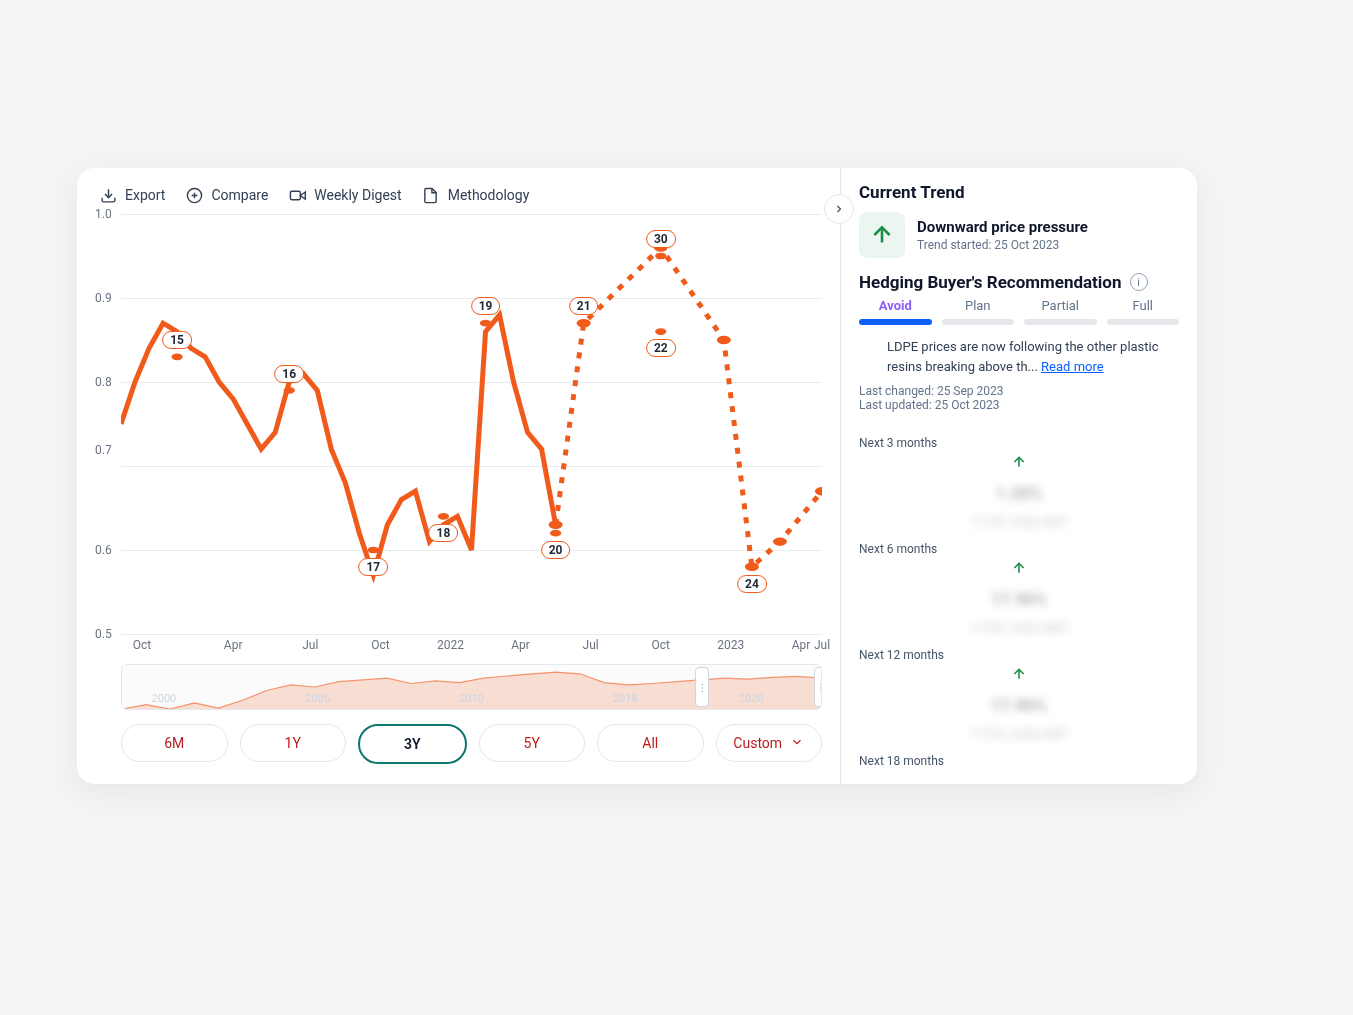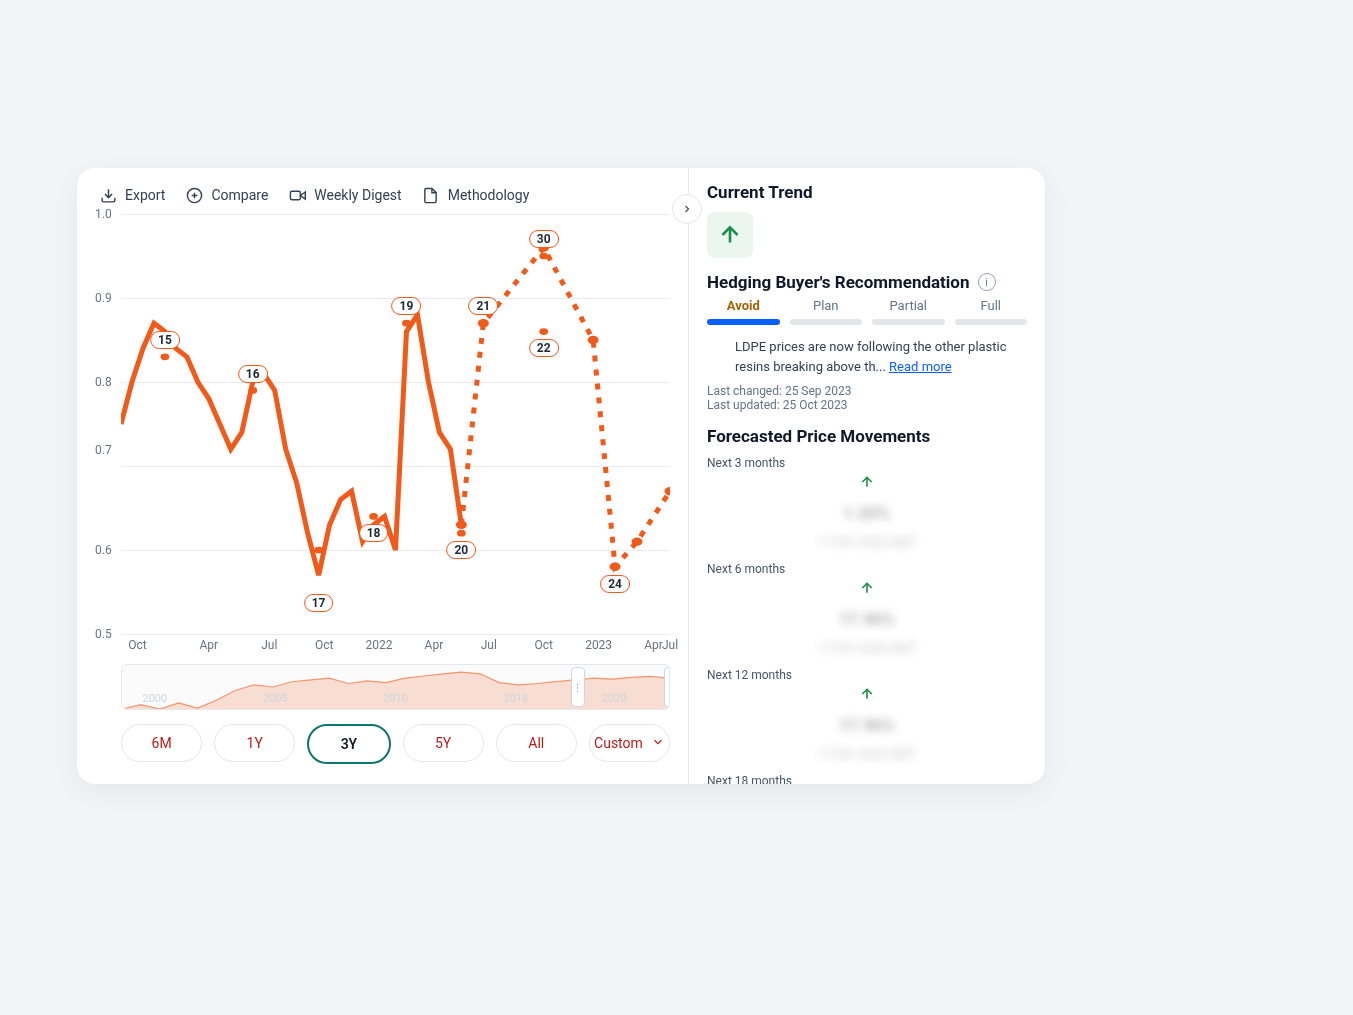--- a/index.html
+++ b/index.html
@@ -10,21 +10,21 @@
     --muted:#64748b;
     --border:#e5e7eb;
     --bg:#f3f4f6;
     --card:#ffffff;
     --pill:#eaf6ef;
     --grid:#e9ecef;
   }
   html,body{margin:0;padding:0;background:var(--bg);font-family:-apple-system,BlinkMacSystemFont,"Segoe UI",Roboto,Helvetica,Arial,sans-serif;color:var(--text);}
   .stage{width:1353px;height:1015px;position:relative;}
   .card{
-    position:absolute;left:77px;top:168px;width:968px;height:616px;
+    position:absolute;left:77px;top:168px;width:1120px;height:616px;
     background:var(--card);border-radius:18px;box-shadow:0 8px 30px rgba(0,0,0,.06);
     display:flex;overflow:hidden;
   }
   
   .chart-col{flex:1;min-width:0;padding:18px 18px 16px 22px;position:relative;}
   .toolbar{display:flex;gap:20px;align-items:center;color:#334155;font-size:14px;}
   .tbtn{display:flex;align-items:center;gap:8px;cursor:pointer;}
   .tbtn .ic{width:18px;height:18px;display:flex;align-items:center;justify-content:center;color:#334155;}
   .chart-wrap{position:relative;margin-top:10px;}
   .y-label{position:absolute;left:-4px;transform:translateY(-50%);font-size:12px;color:#6b7280;}
@@ -53,21 +53,21 @@
   .section-title{font-weight:700;font-size:17px;color:#0f172a;}
   .trend{display:flex;gap:12px;align-items:center;}
   .trend .badge{width:46px;height:46px;border-radius:8px;background:var(--pill);display:flex;align-items:center;justify-content:center;color:var(--green);}
   .trend .t1{font-weight:700;font-size:15px;}
   .trend .t2{font-size:12px;color:var(--muted);margin-top:2px;}
   .hedge-head{display:flex;align-items:center;gap:8px;}
   .info-ic{width:16px;height:16px;border:1px solid #94a3b8;border-radius:999px;display:flex;align-items:center;justify-content:center;font-size:10px;color:#64748b;}
   .seg{display:flex;gap:10px;margin-top:6px;}
   .seg .s{flex:1;display:flex;flex-direction:column;align-items:center;gap:6px;}
   .seg .s .lab{font-size:13px;color:var(--muted);}
-  .seg .s.active .lab{color:#a16207;font-weight:700;}
+  .seg .s.active .lab{color:#8b5cf6;font-weight:700;}
   .seg .s .bar{height:6px;width:100%;border-radius:999px;background:#e5e7eb;}
   .seg .s.active .bar{background:var(--blue);}
   .desc{font-size:13px;color:#334155;line-height:1.5;margin-left:28px;}
   .desc a{color:var(--blue);text-decoration:underline;}
   .meta{font-size:12px;color:var(--muted);}
   .fc-row{display:flex;flex-direction:column;gap:4px;}
   .fc-label{font-size:12px;color:#475569;}
   .fc-valrow{display:flex;align-items:center;gap:10px;flex-direction:column;}
   .fc-valrow .arrow{color:var(--green);}
   .blur{color:transparent;text-shadow:0 0 8px rgba(0,0,0,.35);user-select:none;font-weight:700;letter-spacing:.5px;}
@@ -160,21 +160,21 @@
               <circle cx="520" cy="260" r="8" fill="var(--orange)"></circle>
               <circle cx="620" cy="760" r="8" fill="var(--orange)"></circle>
               <circle cx="660" cy="260" r="8" fill="var(--orange)"></circle>
               <circle cx="770" cy="280.00000000000006" r="8" fill="var(--orange)"></circle>
               <circle cx="770" cy="100.00000000000009" r="8" fill="var(--orange)"></circle>
               <circle cx="900" cy="840.0000000000001" r="8" fill="var(--orange)"></circle>
             </svg>
           <div id="annot-host">
               <div class="annot" style="left: 8%; top: 30%;">15</div>
               <div class="annot" style="left: 24%; top: 38%;">16</div>
-              <div class="annot" style="left: 36%; top: 84%; margin-top: 36px;">17</div>
+              <div class="annot" style="left: 36%; top: 84%;">17</div>
               <div class="annot" style="left: 46%; top: 76%;">18</div>
               <div class="annot" style="left: 52%; top: 22%;">19</div>
               <div class="annot" style="left: 62%; top: 80%;">20</div>
               <div class="annot" style="left: 66%; top: 22%;">21</div>
               <div class="annot" style="left: 77%; top: 32%;">22</div>
               <div class="annot" style="left: 77%; top: 6%;">30</div>
               <div class="annot" style="left: 90%; top: 88%;">24</div>
             </div>
         </div>
         <div class="x-axis" id="x-axis">
@@ -237,20 +237,24 @@
 
       <div>
         <div class="section-title">Current Trend</div>
         <div class="trend" style="margin-top:10px;">
           <div class="badge">
             <svg width="26" height="26" viewBox="0 0 24 24" fill="none" stroke="currentColor" stroke-width="2.4">
                 <line x1="12" y1="19" x2="12" y2="5"></line>
                 <polyline points="5 12 12 5 19 12"></polyline>
               </svg>
           </div>
+          <div>
+            <div class="t1">Downward price pressure</div>
+            <div class="t2">Trend started: 25 Oct 2023</div>
+          </div>
         </div>
       </div>
 
       <div>
         <div class="hedge-head">
           <div class="section-title">Hedging Buyer's Recommendation</div>
           <span class="info-ic">i</span>
         </div>
         <div class="seg" id="seg">
             <div class="s active">
@@ -271,21 +275,20 @@
             </div>
           </div>
         <div class="desc" style="margin-top:12px;">
           <span>LDPE prices are now following the other plastic resins breaking above th... </span><a href="#">Read more</a>
         </div>
         <div class="meta" style="margin-top:8px;">Last changed: 25 Sep 2023</div>
         <div class="meta">Last updated: 25 Oct 2023</div>
       </div>
 
       <div>
-        <div class="section-title">Forecasted Price Movements</div>
         <div id="forecast-rows" style="display:flex;flex-direction:column;gap:10px;margin-top:10px;">
             <div class="fc-row">
               <div class="fc-label">Next 3 months</div>
               <div class="fc-valrow">
                 <span class="arrow"><svg width="16" height="16" viewBox="0 0 24 24" fill="none" stroke="currentColor" stroke-width="2.4">
                     <line x1="12" y1="19" x2="12" y2="5"></line>
                     <polyline points="5 12 12 5 19 12"></polyline>
                   </svg></span>
                 <span class="blur">1.20%</span>
                 <span class="blur2">1729 USD/MT</span>

